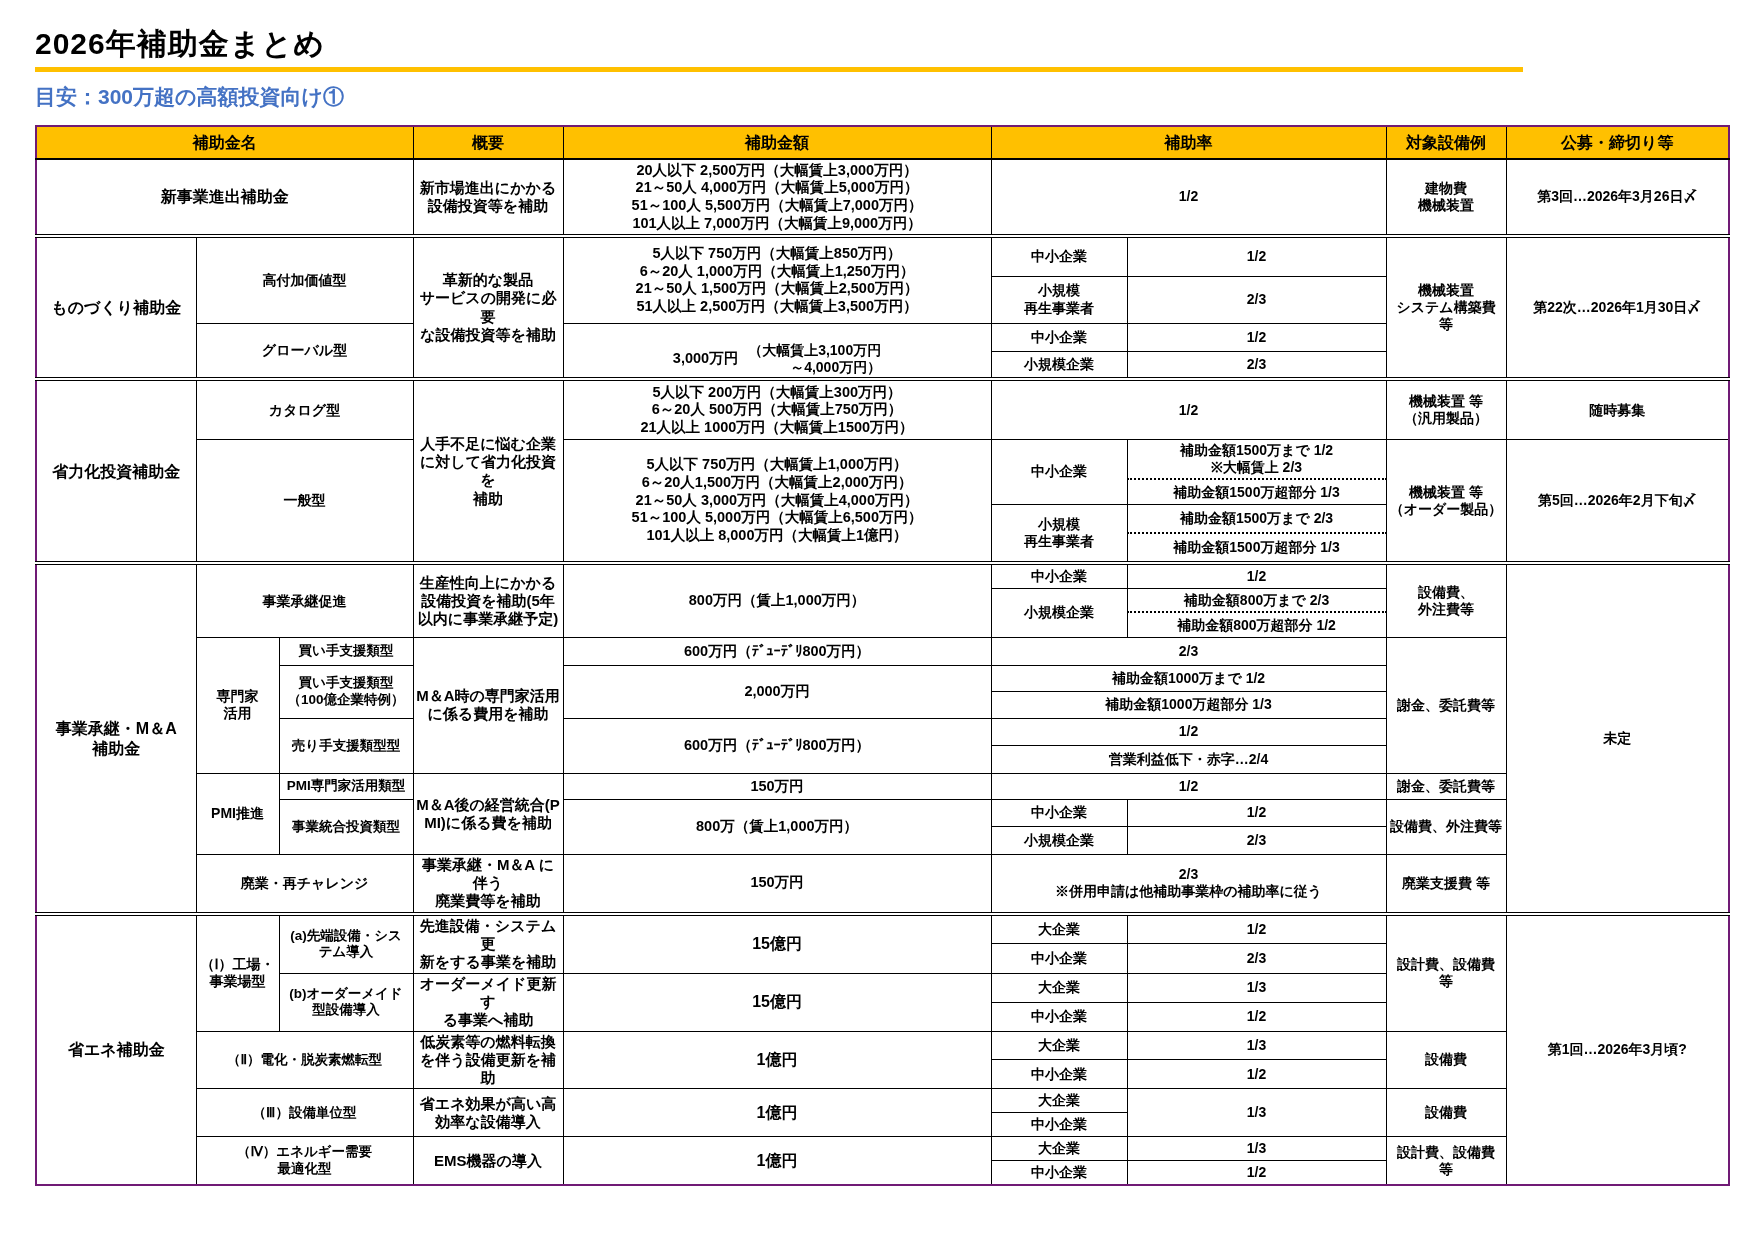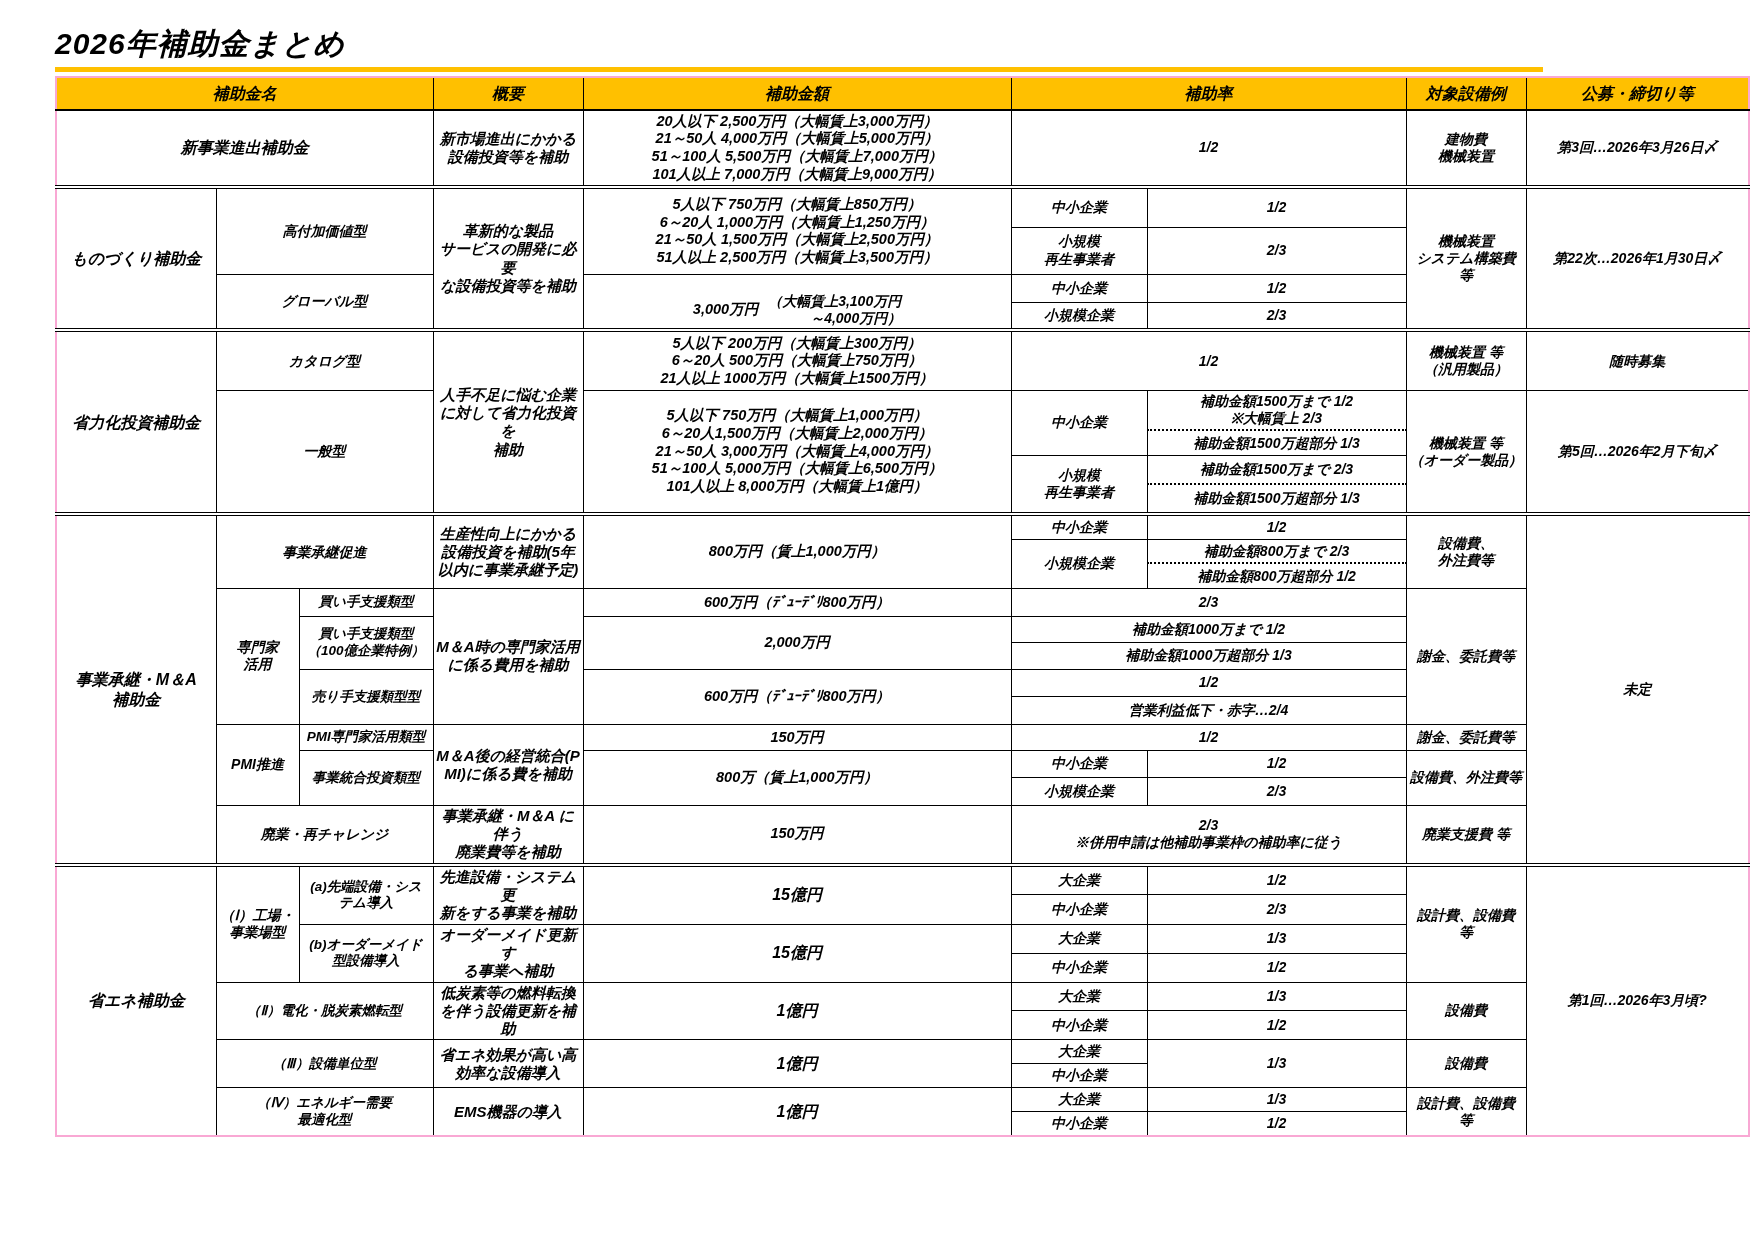--- a/index.html
+++ b/index.html
@@ -3,29 +3,29 @@
 <meta charset="utf-8">
 <style>
   * { box-sizing: border-box; margin: 0; padding: 0; }
   html,body { background: #fff; }
   body {
     width: 1754px; height: 1240px;
     font-family: "Liberation Sans", sans-serif;
     font-weight: bold; color: #000;
     overflow: hidden;
   }
-  .page { padding: 24px 0 0 55px; font-style: italic; }
+  .page { padding: 24px 0 0 35px; }
   h1.title { font-size: 30px; letter-spacing: 1px; }
   .rule { width: 1488px; height: 5px; background: #FFC000; margin-top: 2px; }
   .subtitle { color: #4472C4; font-size: 21px; margin-top: 11px; }
 
   table.grid {
     border-collapse: collapse; table-layout: fixed;
-    width: 1693px; margin-top: 4px;
-    border: 2px solid #f9a8d4;
+    width: 1693px; margin-top: 14px;
+    border: 2px solid #701a75;
   }
   td {
     border: 1px solid #000;
     text-align: center; vertical-align: middle;
     white-space: pre-line;
     font-size: 14px; line-height: 1.22;
     padding: 1px 2px; overflow: hidden;
     font-weight: bold;
   }
   thead td { background: #FFC000; font-size: 16px; border-bottom: 2px solid #000; }
@@ -40,20 +40,21 @@
   td.dl   { font-size: 14px; }
   .inb { display: inline-block; vertical-align: middle; }
   .note { white-space: pre-line; text-align: right; margin-left: 10px; font-size: 14px; }
 </style>
 </head>
 <body>
 
 <div class="page">
   <h1 class="title">2026年補助金まとめ</h1>
   <div class="rule"></div>
+  <div class="subtitle">目安：300万超の高額投資向け①</div>
 
   <table class="grid">
     <colgroup>
       <col style="width:160px">
         <col style="width:83px">
         <col style="width:134px">
       <col style="width:150px">
         <col style="width:428px">
         <col style="width:136px">
       <col style="width:259px">

